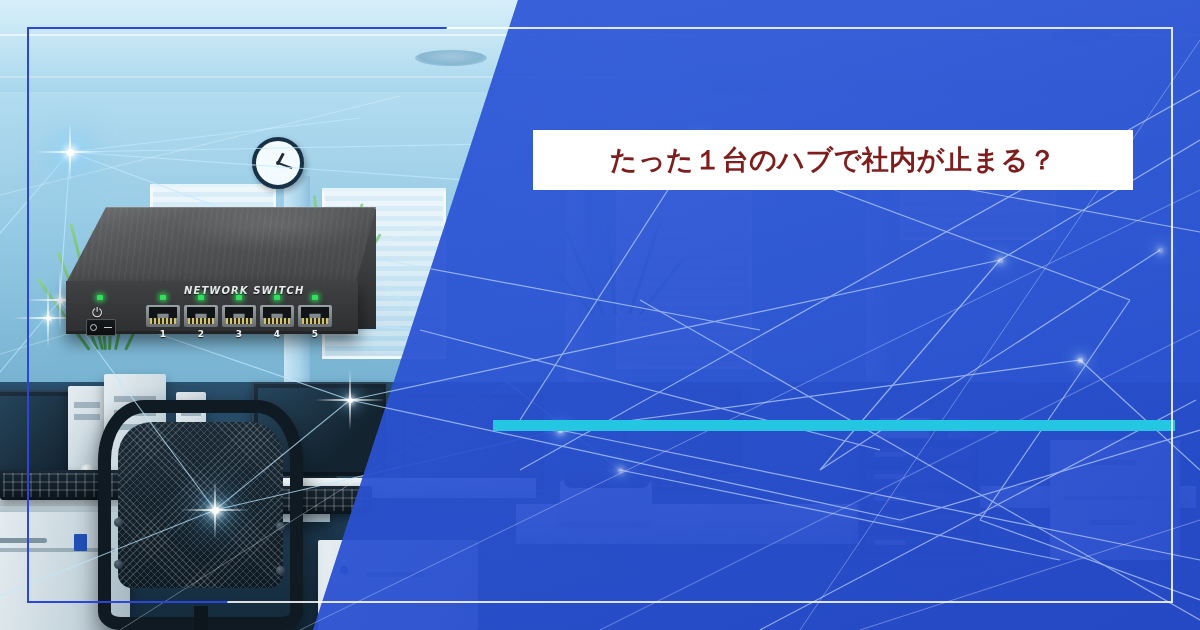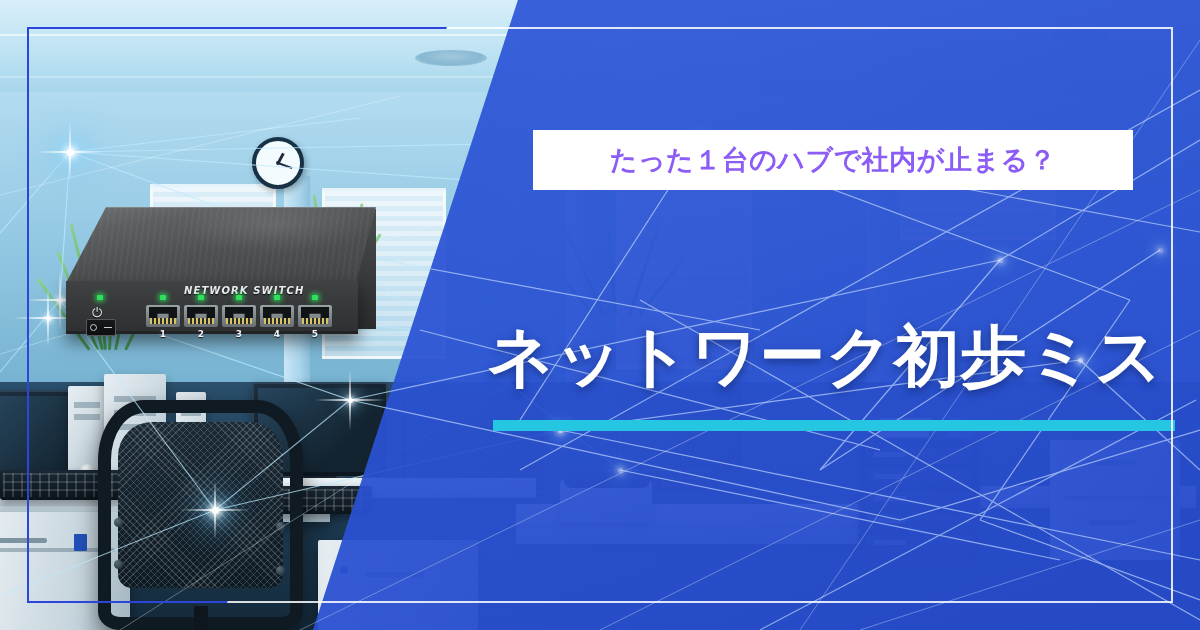--- a/index.html
+++ b/index.html
@@ -395,21 +395,21 @@
     position: absolute;
     left: 533px; top: 130px;
     width: 600px; height: 60px;
     background: #ffffff;
     display: flex; align-items: center; justify-content: center;
   }
   .badge-text {
     font-family: "DejaVu Sans", sans-serif;
     font-size: 27px;
     font-weight: 700;
-    color: #8b5cf6;
+    color: #7f1d1d;
     letter-spacing: .5px;
     white-space: nowrap;
   }
   .head1 {
     position: absolute;
     left: 457px; top: 248px;
     width: 724px;
     font-family: "DejaVu Sans", sans-serif;
     font-size: 41px;
     font-weight: 700;
@@ -745,19 +745,18 @@
           </div>
         <div class="port-num">5</div>
       </div>
     </div>
   </div>
 
   <div class="badge">
     <span class="badge-text">たった１台のハブで社内が止まる？</span>
   </div>
 
-  <div class="head2">ネットワーク初歩ミス</div>
   <div class="cyan-rule"></div>
 
   <div class="frame"></div>
   <div class="frame-blue"></div>
 
 </div>
 
 </body></html>

